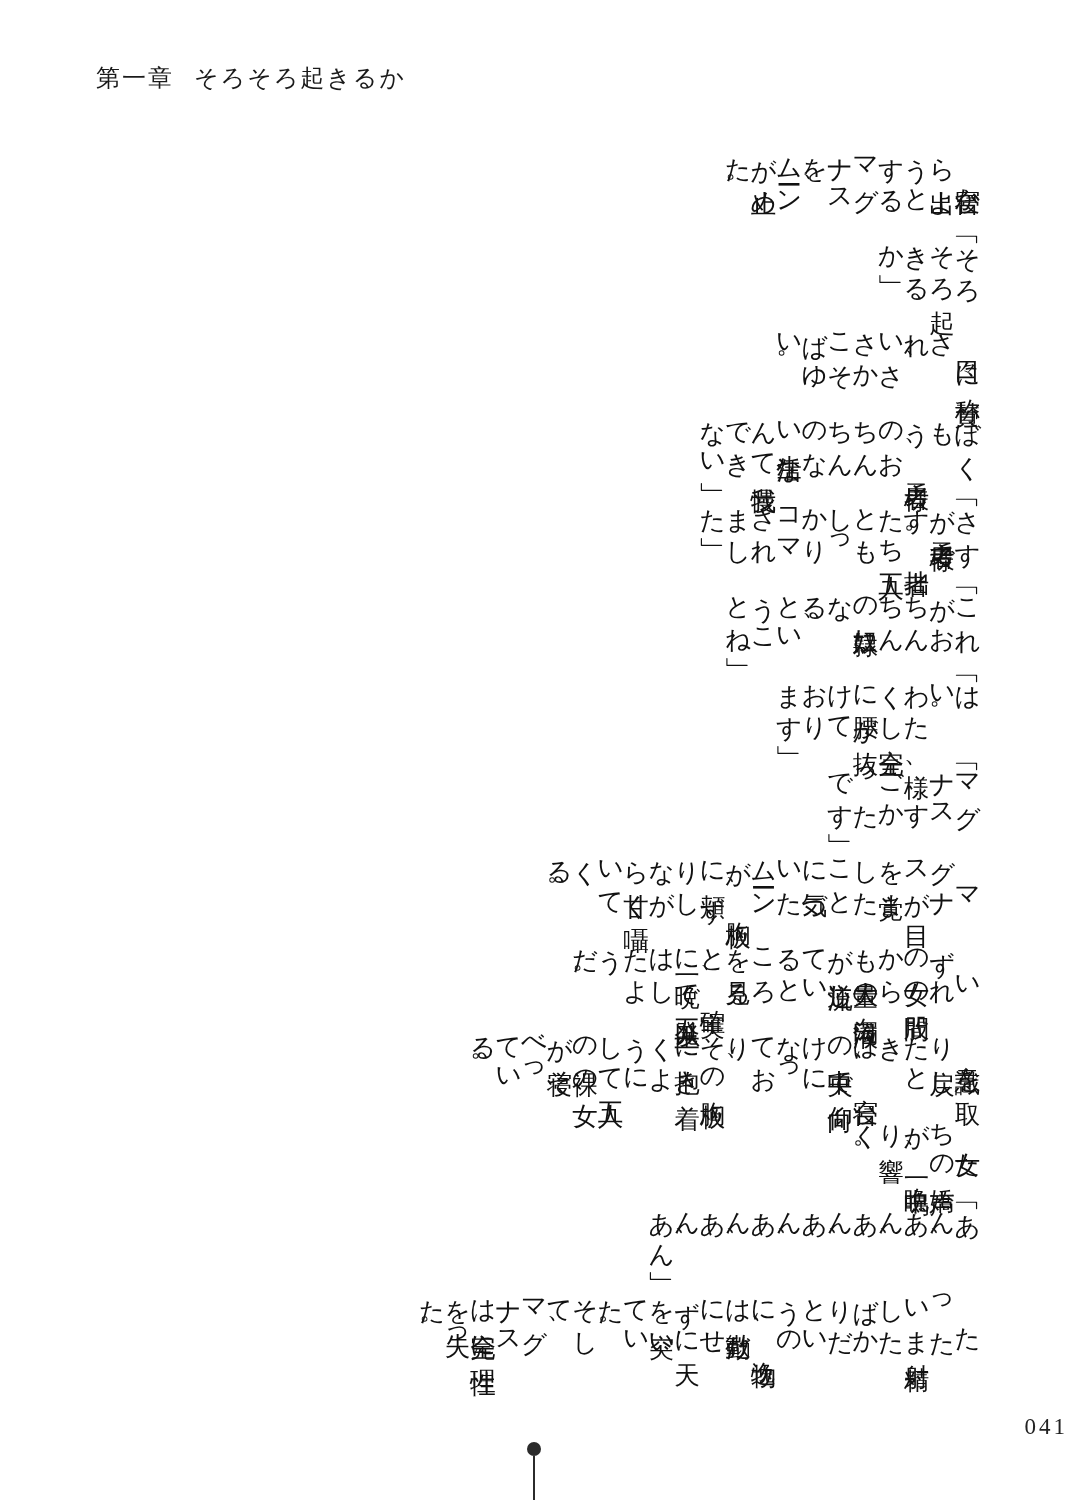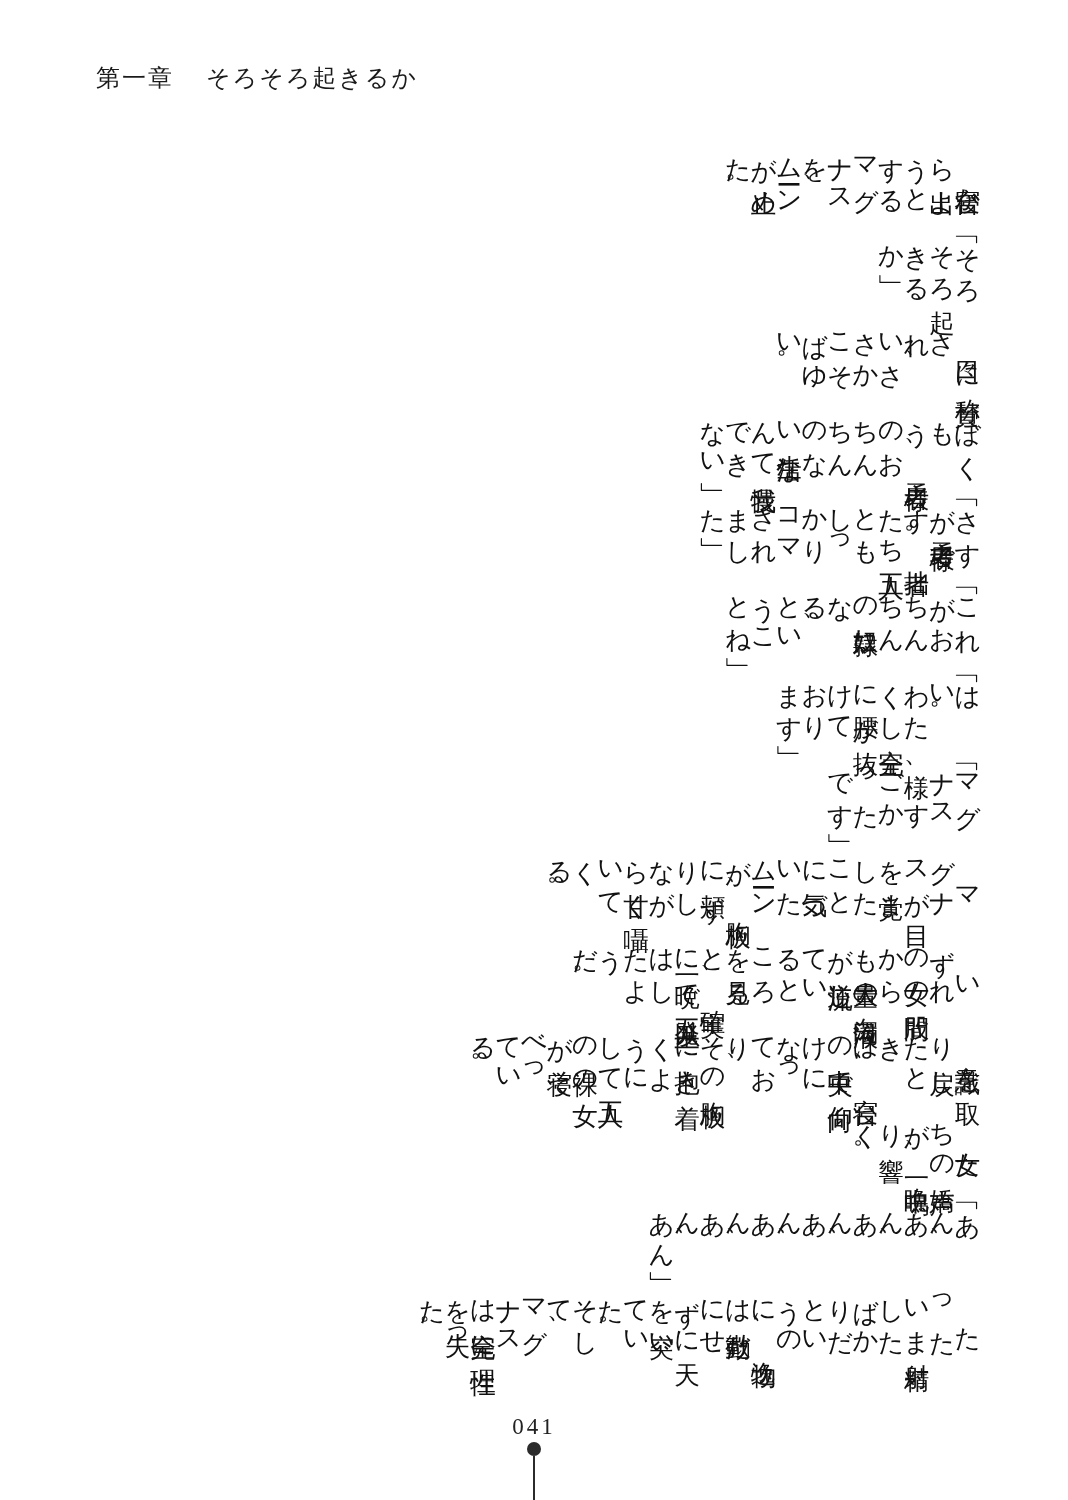--- a/index.html
+++ b/index.html
@@ -21,21 +21,21 @@
   
   .running-head {
     position: absolute;
     top: 62px;
     left: 96px;
     font-size: 24px;
     letter-spacing: 2px;
     color: #1a1a1a;
     white-space: nowrap;
   }
-  .running-head .chap-num { margin-right: 32px; }
+  .running-head .chap-num { margin-right: 20px; }
 
   
   .body-text {
     position: absolute;
     top: 140px;
     right: 88px;
     height: 1230px;
     width: 860px;
     display: flex;
     flex-direction: row;
@@ -66,21 +66,21 @@
   .indent {
     text-indent: 27px;
   }
 
   
   .folio {
     position: absolute;
     bottom: 60px;
     left: 0;
     width: 100%;
-    text-align: center;
+    text-align: right;
     font-size: 23px;
     letter-spacing: 3px;
     color: #222222;
   }
   .ornament {
     position: absolute;
     bottom: 0px;
     left: 50%;
     transform: translateX(-50%);
     width: 16px;

